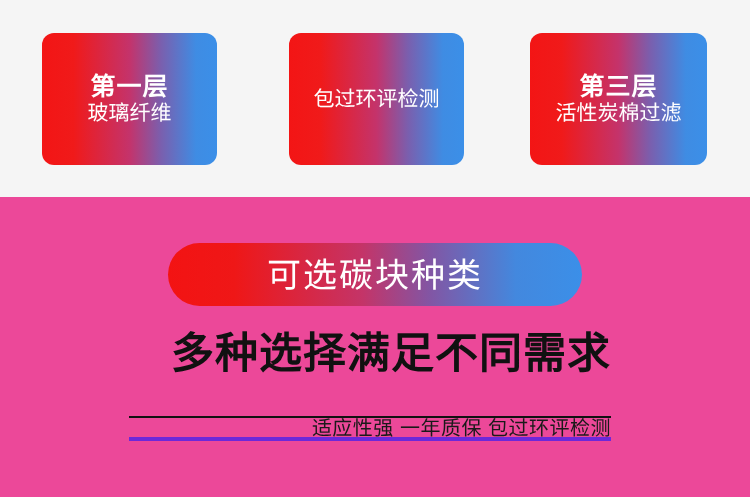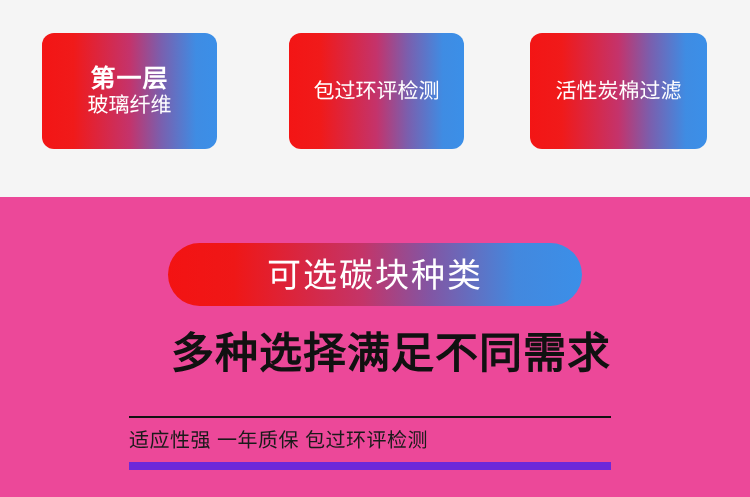--- a/index.html
+++ b/index.html
@@ -31,21 +31,21 @@
     top: 0;
     width: 750px;
     height: 197px;
     background: #f5f5f5;
     box-sizing: border-box;
   }
 
   .layer-card {
     position: absolute;
     top: 33px;
-    height: 116px;
+    height: 132px;
     border-radius: 12px;
     background: linear-gradient(90deg,
         #f31515 0%,
         #f01a1a 18%,
         #c4336b 50%,
         #7a5fae 68%,
         #3f8ce3 88%,
         #3b8fe8 100%);
     display: flex;
     flex-direction: column;
@@ -123,26 +123,26 @@
     line-height: 1.1;
     white-space: nowrap;
   }
 
   .feature-strip {
     position: absolute;
     left: 129px;
     top: 219px;
     width: 482px;
     border-top: 2px solid #111111;
-    border-bottom: 8px solid #6d28d9;
-    height: 54px;
+    border-bottom: 4px solid #6d28d9;
+    height: 25px;
     box-sizing: border-box;
     display: flex;
     align-items: center;
-    justify-content: flex-start;
+    justify-content: flex-end;
   }
   .feature-text {
     color: #1a1a1a;
     font-size: 20px;
     font-weight: normal;
     letter-spacing: 0.5px;
     line-height: 1;
     white-space: nowrap;
   }
 </style>
@@ -156,20 +156,21 @@
     <div class="layer-card card-1">
       <div class="layer-title">第一层</div>
       <div class="layer-sub">玻璃纤维</div>
     </div>
 
     <div class="layer-card card-2">
       <div class="layer-sub">包过环评检测</div>
     </div>
 
     <div class="layer-card card-3">
+      <div class="layer-title">第三层</div>
       <div class="layer-sub">活性炭棉过滤</div>
     </div>
 
   </div>
 
   <div class="selection-block">
 
     <div class="pill-badge">
       <span class="pill-label">可选碳块种类</span>
     </div>

